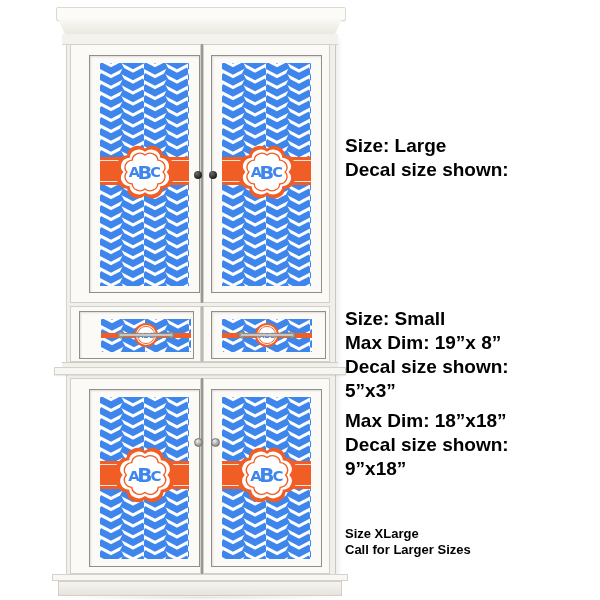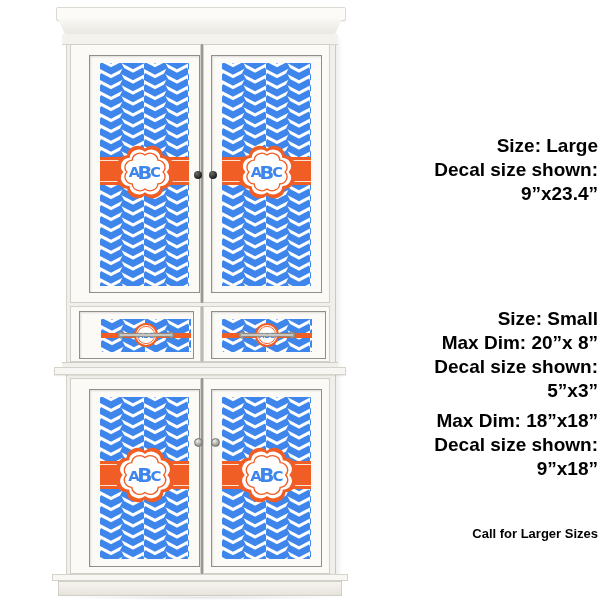--- a/index.html
+++ b/index.html
@@ -1,18 +1,18 @@
 <!DOCTYPE html>
 <html><head>
 <meta charset="utf-8">
 <style>
   html,body{margin:0;padding:0;}
   body{font-family:"Liberation Sans",sans-serif;background:#ffffff;}
   #stage{position:relative;width:600px;height:600px;background:#ffffff;overflow:hidden;}
-  .abs{position:absolute;text-align:right;}
+  .abs{position:absolute;}
 
   
   .crown-cap{left:56px;top:7px;width:288px;height:12px;background:#fcfbf8;
     border:1px solid #dcd9d2;border-radius:2px;box-shadow:0 1px 1px rgba(0,0,0,.06);}
   .crown-molding{left:58px;top:19px;width:284px;height:15px;
     background:linear-gradient(#faf8f5,#eae8e1);
     clip-path:polygon(0 0,100% 0,97.6% 100%,2.4% 100%);}
   .crown-under{left:62px;top:34px;width:276px;height:10px;background:#f4f2ed;
     border-bottom:1px solid #d8d5ce;}
   .body-shell{left:66px;top:36px;width:268px;height:540px;background:#f1efe9;
@@ -214,33 +214,33 @@
   <div class="abs knob-silver" style="left:194px;top:438px;"></div>
   <div class="abs knob-silver" style="left:211px;top:438px;"></div>
 
   <div class="abs base-ledge"></div>
   <div class="abs base-plinth"></div>
   <div class="abs ground-shadow"></div>
 
   <div class="abs size-block" style="top:134px;">
     <div>Size: Large</div>
     <div>Decal size shown:</div>
-    <div>9”x23.4”</div>
   </div>
 
   <div class="abs size-block" style="top:307px;">
     <div>Size: Small</div>
-    <div>Max Dim: 20”x 8”</div>
+    <div>Max Dim: 19”x 8”</div>
     <div>Decal size shown:</div>
     <div>5”x3”</div>
   </div>
 
   <div class="abs size-block" style="top:409px;">
     <div>Max Dim: 18”x18”</div>
     <div>Decal size shown:</div>
     <div>9”x18”</div>
   </div>
 
   <div class="abs xl-note">
+    <div>Size XLarge</div>
     <div>Call for Larger Sizes</div>
   </div>
 
 </div>
 
 </body></html>

